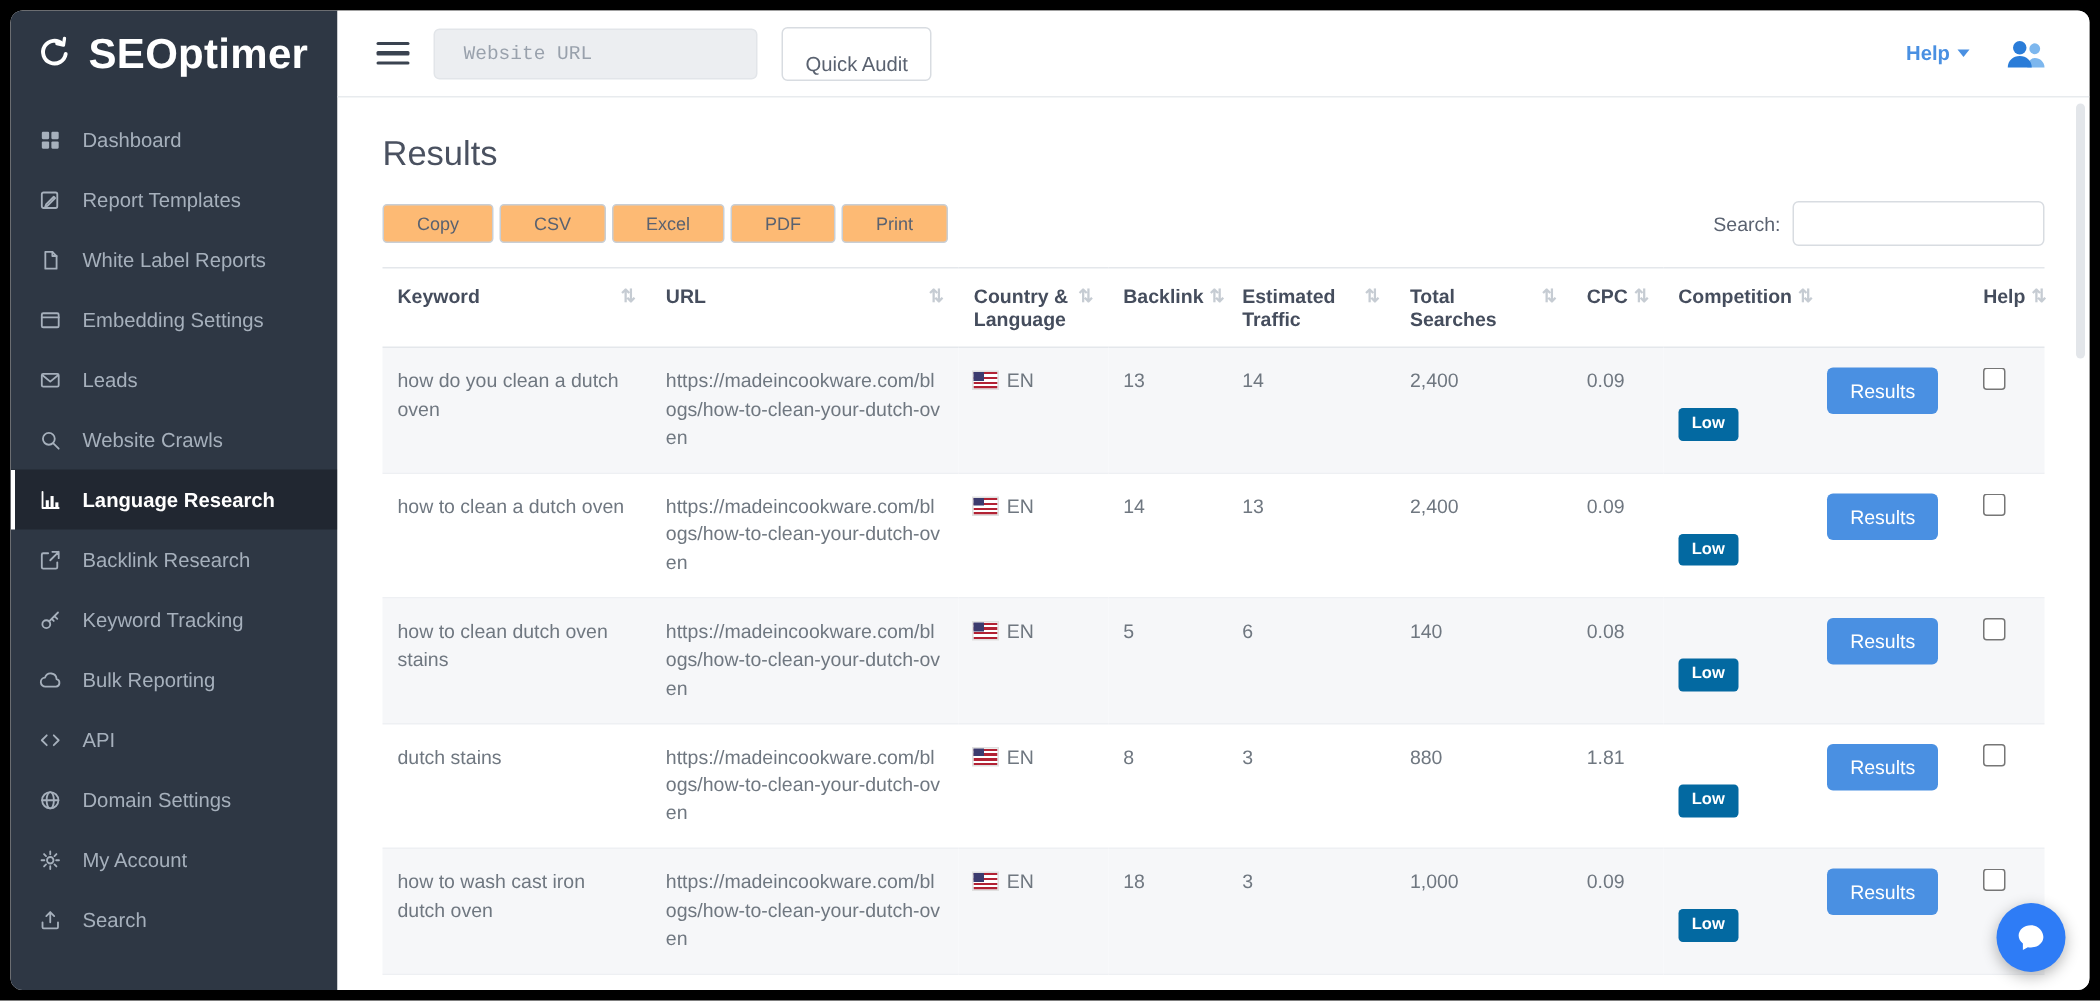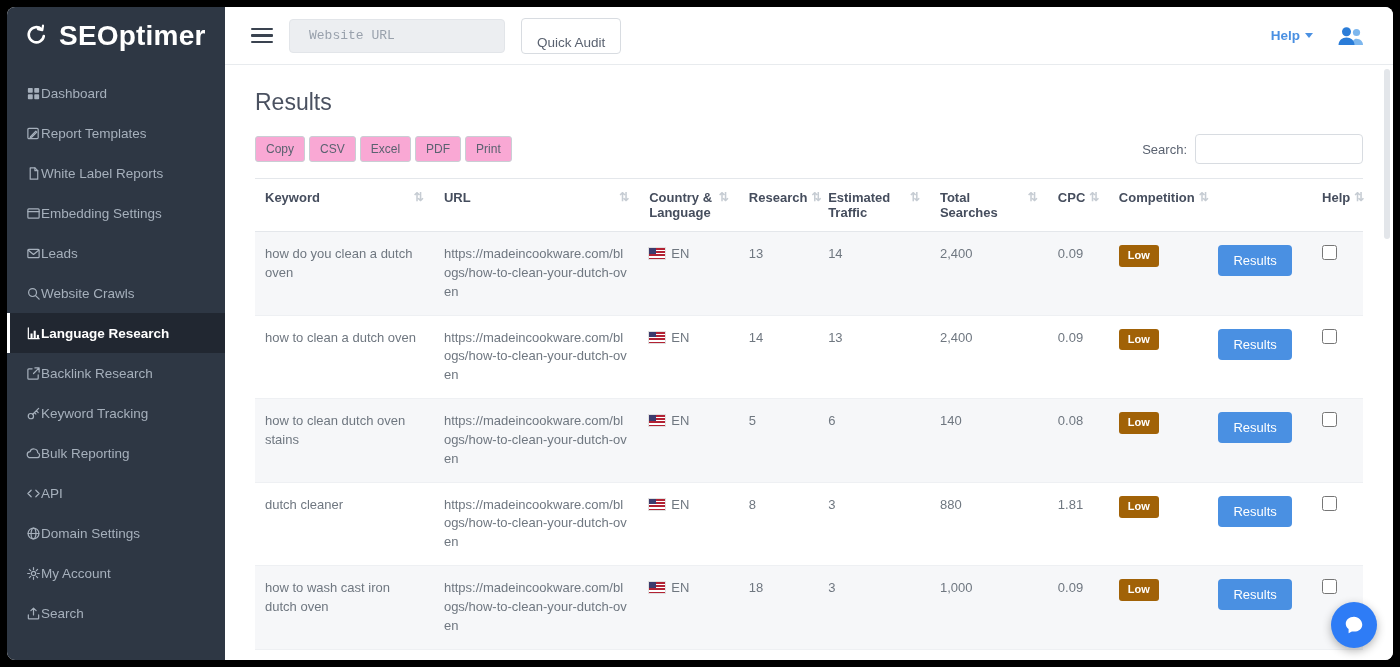--- a/index.html
+++ b/index.html
@@ -22,21 +22,21 @@
     background: #2e3744; color: #a6b0bc;
     display: flex; flex-direction: column;
   }
   .logo {
     height: 58px; display: flex; align-items: center; gap: 10px;
     padding: 0 16px; flex-shrink: 0; cursor: pointer;
   }
   .logo-text { color: #fff; font-size: 28px; font-weight: bold; letter-spacing: .2px; }
   .nav { padding-top: 8px; }
   .nav-item {
-    display: flex; align-items: center; 
+    display: flex; align-items: center; gap: 14px;
     padding: 12px 18px; font-size: 13.5px; cursor: pointer;
     color: #a6b0bc; white-space: nowrap;
   }
   .nav-item.active {
     color: #fff; font-weight: bold;
     background: rgba(0,0,0,.28);
     box-shadow: inset 3px 0 0 #fff;
   }
   .nav-icon { width: 16px; height: 16px; display: flex; align-items: center; justify-content: center; flex-shrink: 0; }
   .nav-icon svg * { stroke: currentColor; fill: none; stroke-width: 1.3; stroke-linecap: round; stroke-linejoin: round; }
@@ -75,22 +75,22 @@
     border-top: 5px solid #4a90e2;
   }
   .user-icon { cursor: pointer; display: flex; }
 
   
   .content { flex: 1; overflow: hidden; padding: 24px 30px 0 30px; }
   .results-title { font-size: 23px; font-weight: 500; color: #4a5160; margin-bottom: 18px; }
   .toolbar { display: flex; align-items: center; margin-bottom: 14px; }
   .export-btn {
     font-size: 12px; color: #5a6270;
-    background: #f9a8d4; border: 1px solid #c9ced4; border-radius: 3px;
-    padding: 5px 10px; margin-right: 4px; cursor: pointer;
+    background: #fdba74; border: 1px solid #c9ced4; border-radius: 3px;
+    padding: 5px 22px; margin-right: 4px; cursor: pointer;
     font-family: "Liberation Sans", sans-serif;
   }
   .search-wrap { margin-left: auto; display: flex; align-items: center; gap: 8px; font-size: 13px; color: #5a6270; }
   .search-input {
     width: 168px; height: 30px;
     border: 1px solid #d8dce1; border-radius: 4px; padding: 0 8px;
     font-size: 13px; color: #4a5160; outline: none;
     font-family: "Liberation Sans", sans-serif;
   }
 
@@ -124,21 +124,21 @@
     display: inline-block; width: 16px; height: 11px;
     background: repeating-linear-gradient(#b22234 0 1.6px, #fff 1.6px 3.2px);
     position: relative; vertical-align: -1px; margin-right: 6px;
     outline: 0.5px solid #e0e0e0;
   }
   .flag::before { content: ""; position: absolute; left: 0; top: 0; width: 7px; height: 5.5px; background: #3c3b6e; }
   .badge {
     display: inline-block; padding: 3px 9px; border-radius: 3px;
     color: #fff; font-size: 11px; font-weight: bold;
   }
-  .badge.low { background: #a16207; }
+  .badge.low { background: #0369a1; margin-top: 27px; }
   .results-btn {
     background: #4a90e2; color: #fff; border: none; border-radius: 4px;
     padding: 8px 15px; font-size: 13px; cursor: pointer;
     font-family: "Liberation Sans", sans-serif;
   }
   .track-cb { width: 15px; height: 15px; cursor: pointer; accent-color: #4a90e2; }
 
   
   .scrollbar {
     position: absolute; top: 60px; right: 2px; bottom: 4px; width: 8px;
@@ -358,21 +358,21 @@
                 </div>
               </th>
               <th>
                 <div class="th-inner">
                   <span class="th-label">Country &amp; Language</span>
                   <span class="sort-icon">⇅</span>
                 </div>
               </th>
               <th>
                 <div class="th-inner">
-                  <span class="th-label">Research</span>
+                  <span class="th-label">Backlink</span>
                   <span class="sort-icon">⇅</span>
                 </div>
               </th>
               <th>
                 <div class="th-inner">
                   <span class="th-label">Estimated Traffic</span>
                   <span class="sort-icon">⇅</span>
                 </div>
               </th>
               <th>
@@ -437,21 +437,21 @@
               <td><span class="flag"></span><span class="lang-code">EN</span></td>
               <td>5</td>
               <td>6</td>
               <td>140</td>
               <td>0.08</td>
               <td><span class="badge low">Low</span></td>
               <td><button class="results-btn">Results</button></td>
               <td><input type="checkbox" class="track-cb" style=""></td>
             </tr>
             <tr>
-              <td class="c-keyword">dutch cleaner</td>
+              <td class="c-keyword">dutch stains</td>
               <td class="c-url">https://madeincookware.com/blogs/how-to-clean-your-dutch-oven</td>
               <td><span class="flag"></span><span class="lang-code">EN</span></td>
               <td>8</td>
               <td>3</td>
               <td>880</td>
               <td>1.81</td>
               <td><span class="badge low">Low</span></td>
               <td><button class="results-btn">Results</button></td>
               <td><input type="checkbox" class="track-cb" style=""></td>
             </tr>

